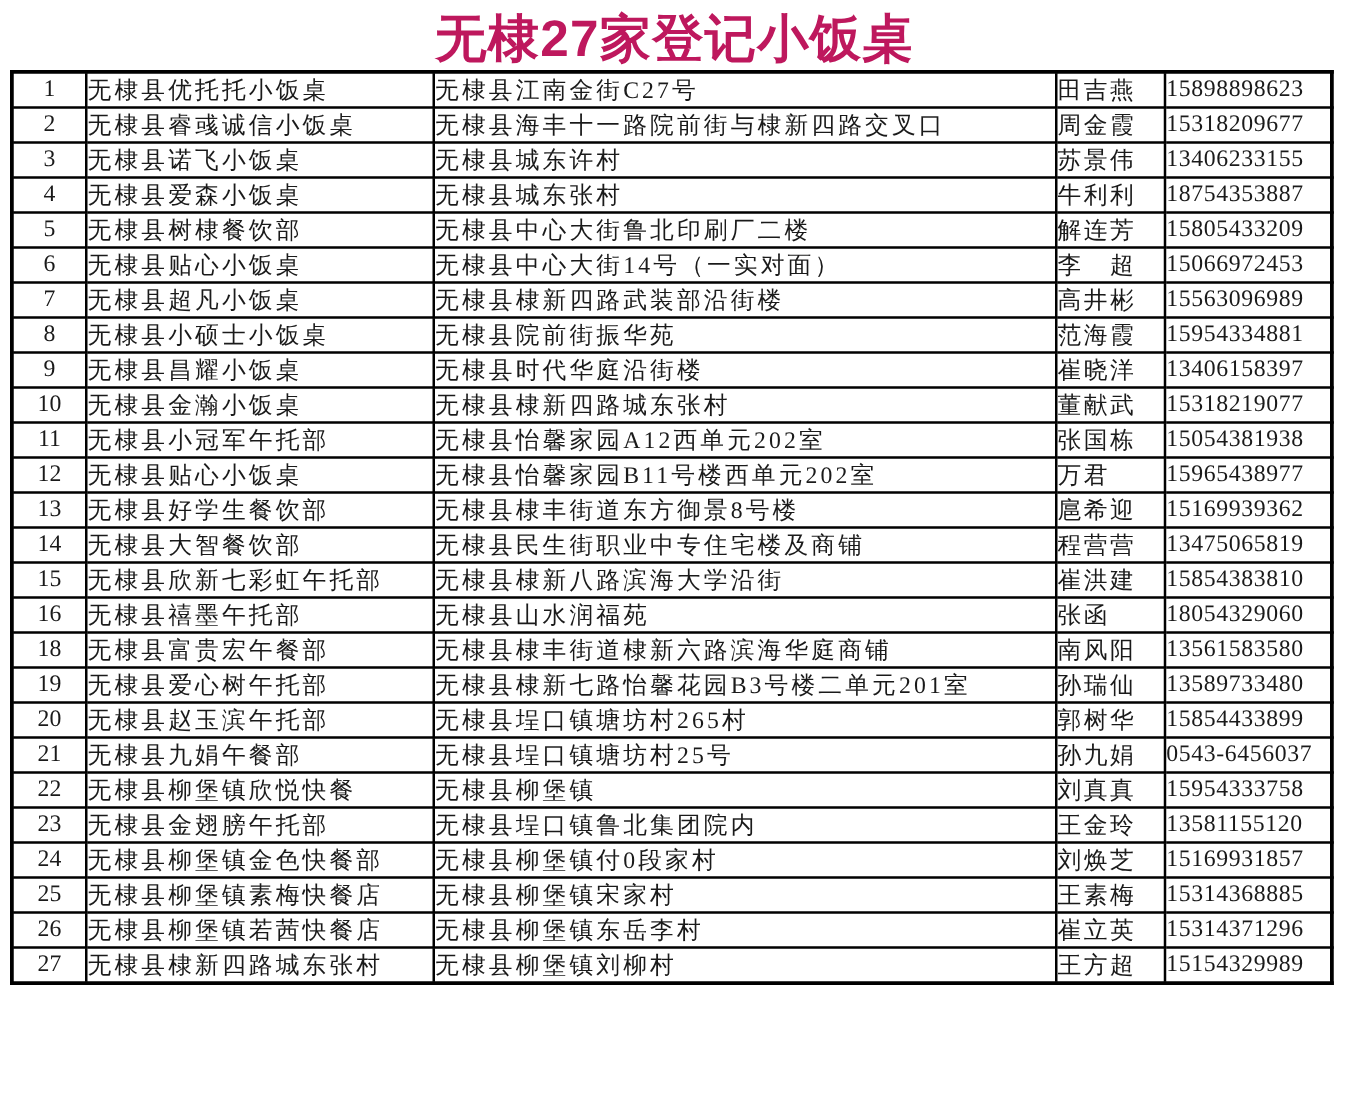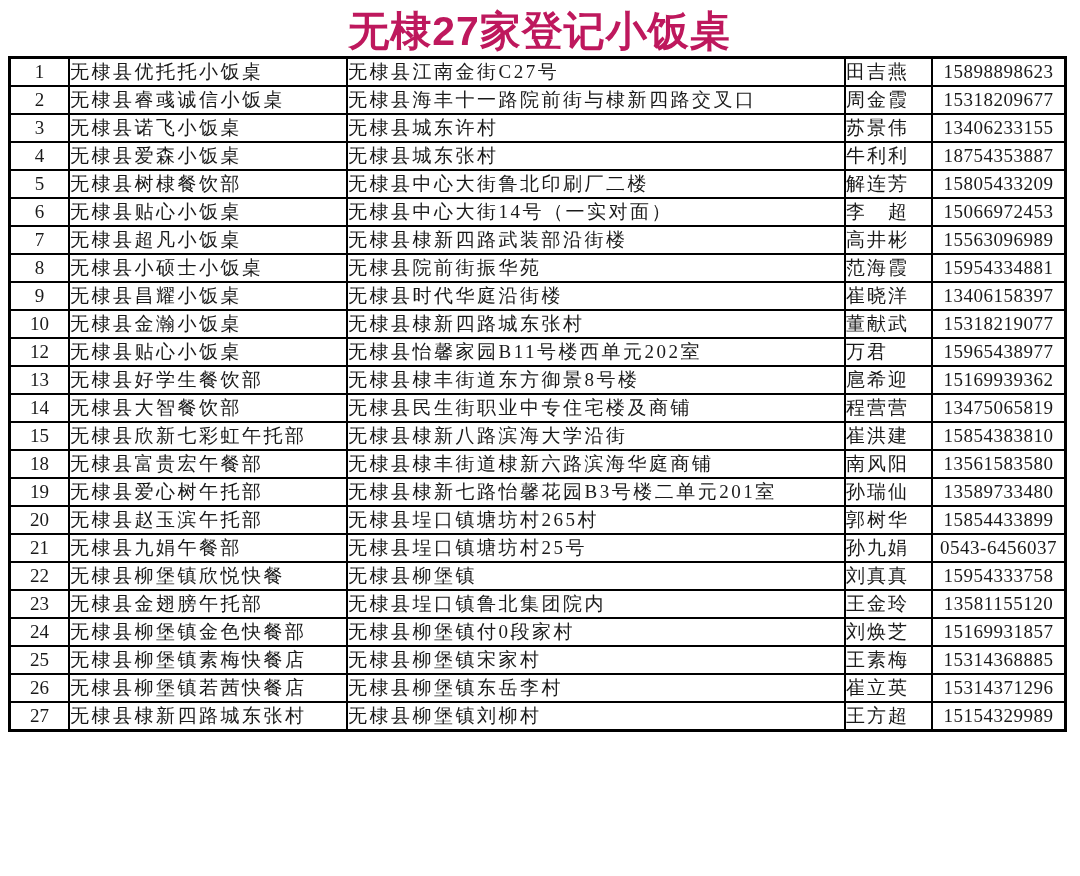--- a/index.html
+++ b/index.html
@@ -62,21 +62,20 @@
     width: 85px;
     padding-left: 6px;
     letter-spacing: 2px;
     margin-top: 20px;
   }
   td.c-phone {
     width: 131px;
     padding-left: 4px;
     font-size: 20.5px;
     letter-spacing: 0.5px;
-    text-align: center;
   }
 </style>
 </head>
 <body>
 
 <div class="page-title">无棣27家登记小饭桌</div>
 
 <table class="registry">
   <tbody>
       <tr>
@@ -143,20 +142,27 @@
         <td class="c-phone">13406158397</td>
       </tr>
       <tr>
         <td class="c-no">10</td>
         <td class="c-name">无棣县金瀚小饭桌</td>
         <td class="c-addr">无棣县棣新四路城东张村</td>
         <td class="c-contact">董献武</td>
         <td class="c-phone">15318219077</td>
       </tr>
       <tr>
+        <td class="c-no">11</td>
+        <td class="c-name">无棣县小冠军午托部</td>
+        <td class="c-addr">无棣县怡馨家园A12西单元202室</td>
+        <td class="c-contact">张国栋</td>
+        <td class="c-phone">15054381938</td>
+      </tr>
+      <tr>
         <td class="c-no">12</td>
         <td class="c-name">无棣县贴心小饭桌</td>
         <td class="c-addr">无棣县怡馨家园B11号楼西单元202室</td>
         <td class="c-contact">万君</td>
         <td class="c-phone">15965438977</td>
       </tr>
       <tr>
         <td class="c-no">13</td>
         <td class="c-name">无棣县好学生餐饮部</td>
         <td class="c-addr">无棣县棣丰街道东方御景8号楼</td>
@@ -171,20 +177,27 @@
         <td class="c-phone">13475065819</td>
       </tr>
       <tr>
         <td class="c-no">15</td>
         <td class="c-name">无棣县欣新七彩虹午托部</td>
         <td class="c-addr">无棣县棣新八路滨海大学沿街</td>
         <td class="c-contact">崔洪建</td>
         <td class="c-phone">15854383810</td>
       </tr>
       <tr>
+        <td class="c-no">16</td>
+        <td class="c-name">无棣县禧墨午托部</td>
+        <td class="c-addr">无棣县山水润福苑</td>
+        <td class="c-contact">张函</td>
+        <td class="c-phone">18054329060</td>
+      </tr>
+      <tr>
         <td class="c-no">18</td>
         <td class="c-name">无棣县富贵宏午餐部</td>
         <td class="c-addr">无棣县棣丰街道棣新六路滨海华庭商铺</td>
         <td class="c-contact">南风阳</td>
         <td class="c-phone">13561583580</td>
       </tr>
       <tr>
         <td class="c-no">19</td>
         <td class="c-name">无棣县爱心树午托部</td>
         <td class="c-addr">无棣县棣新七路怡馨花园B3号楼二单元201室</td>

